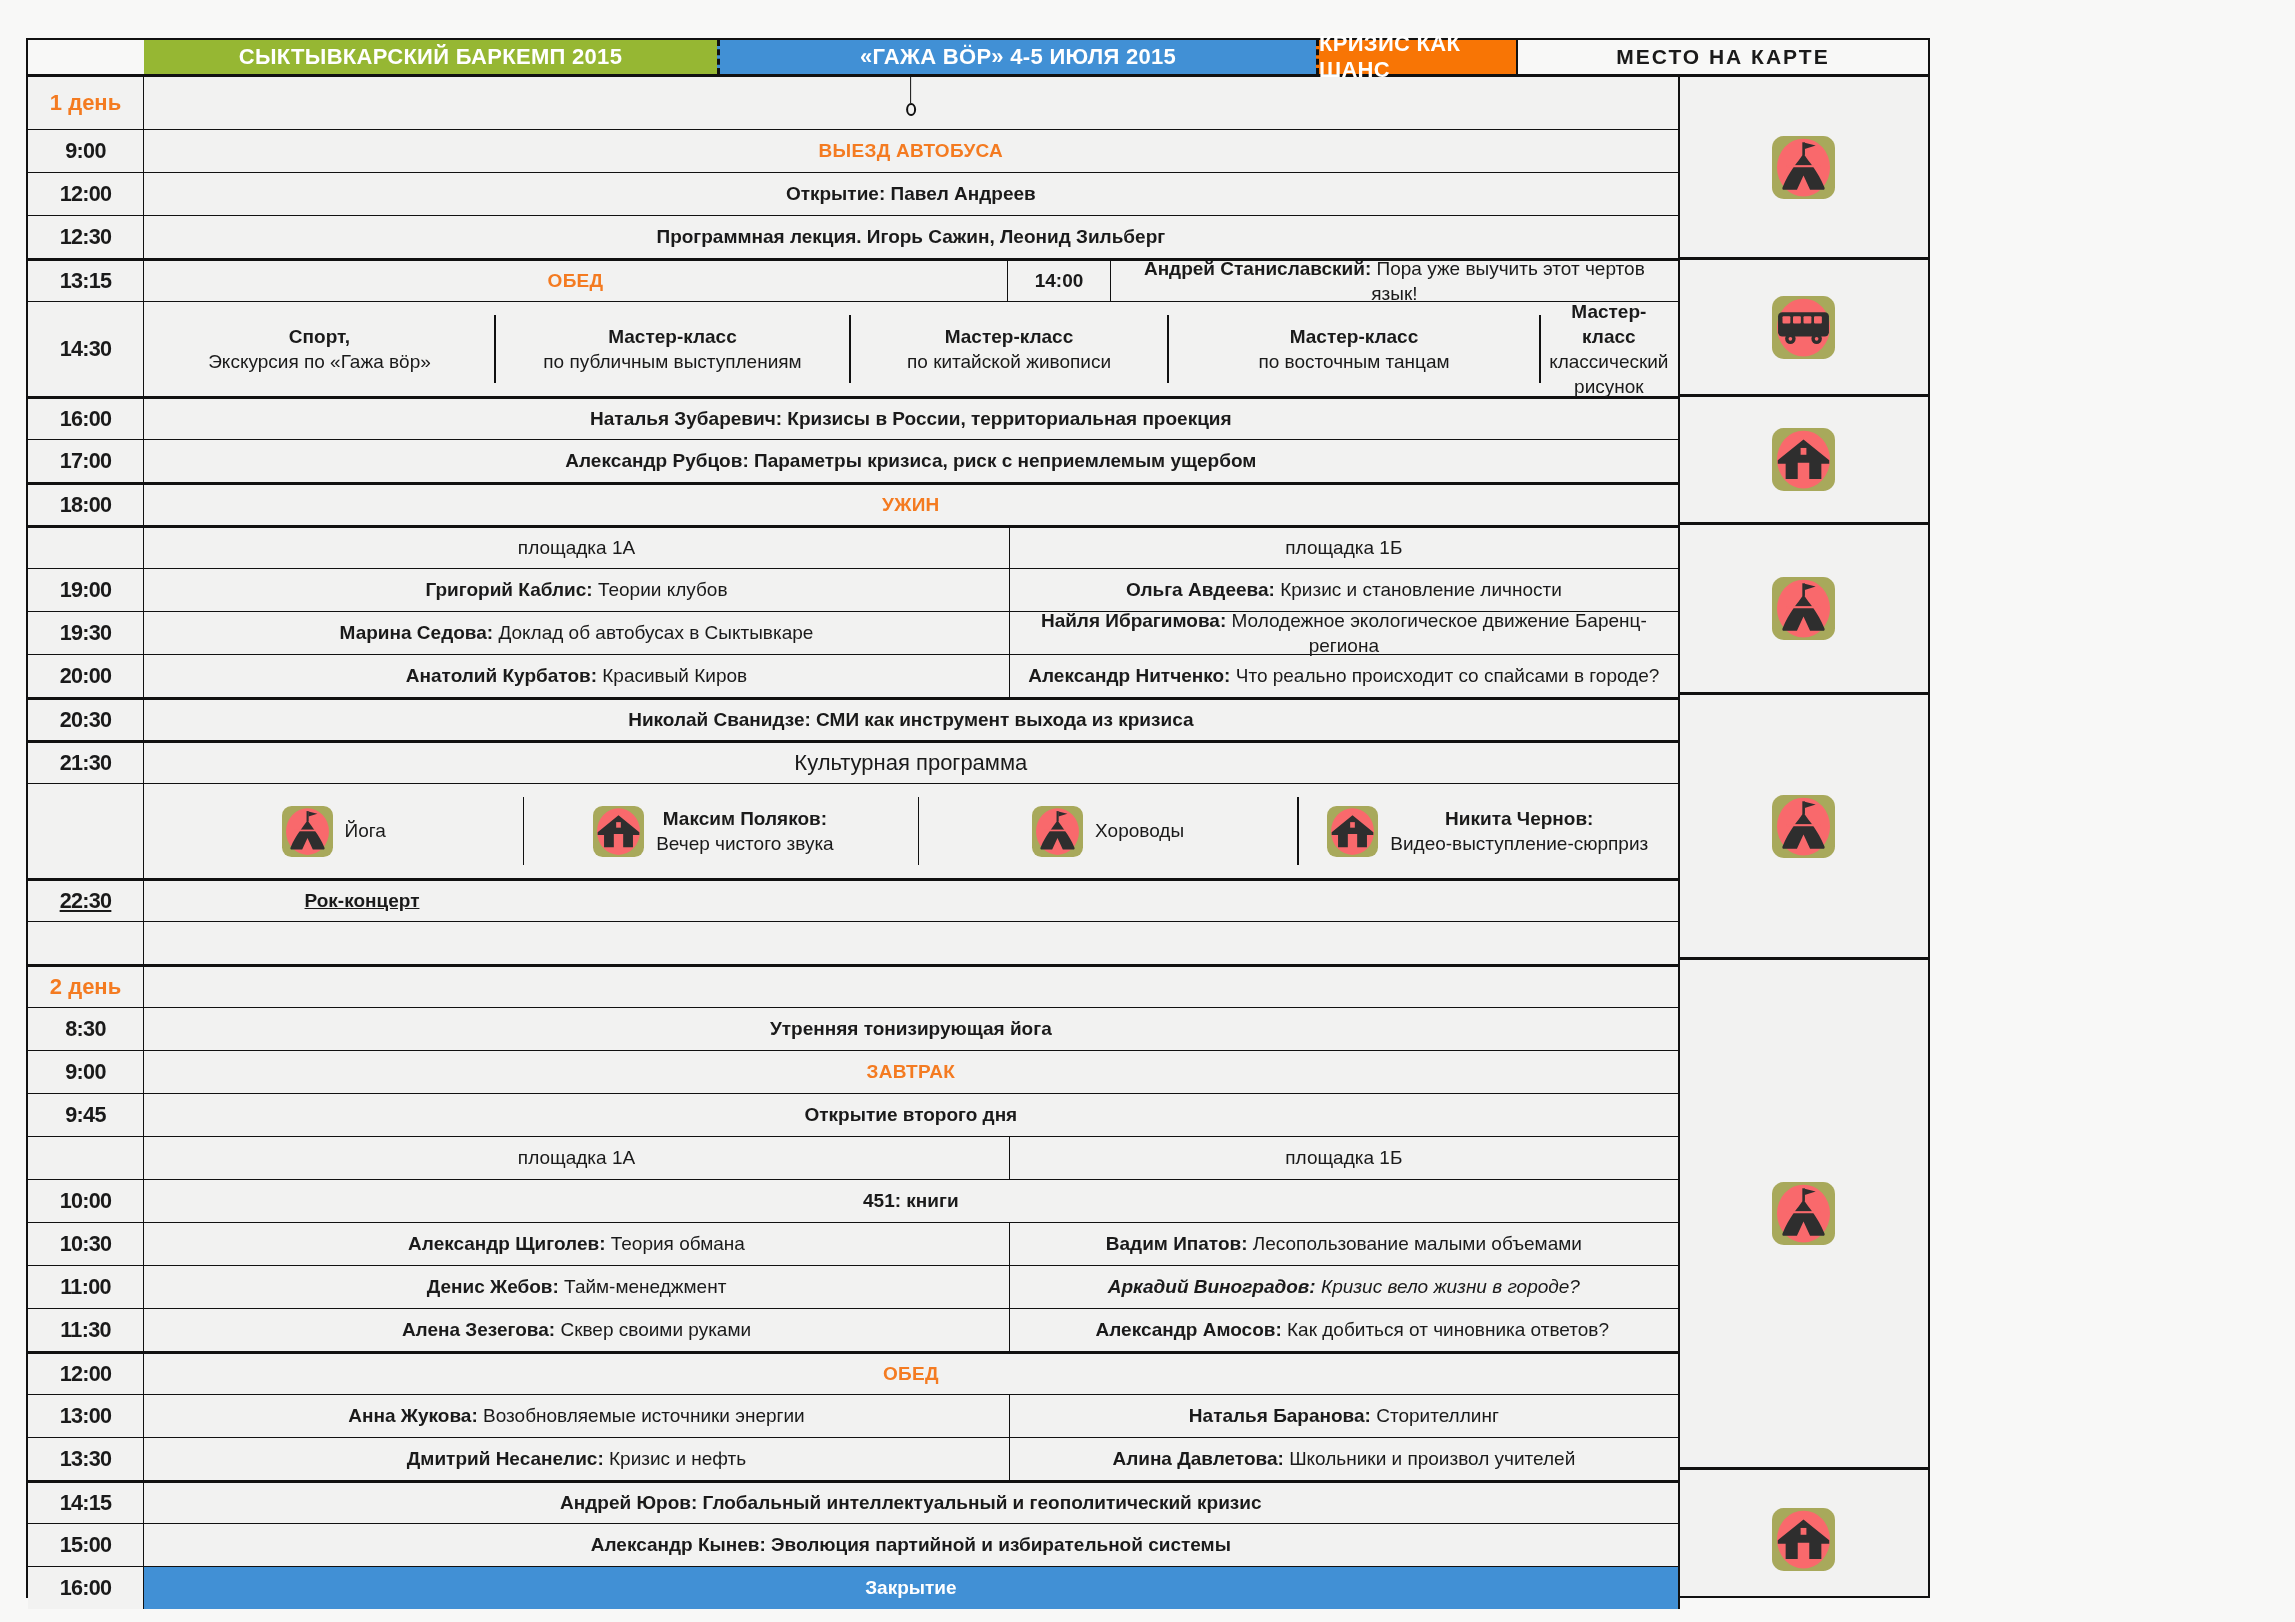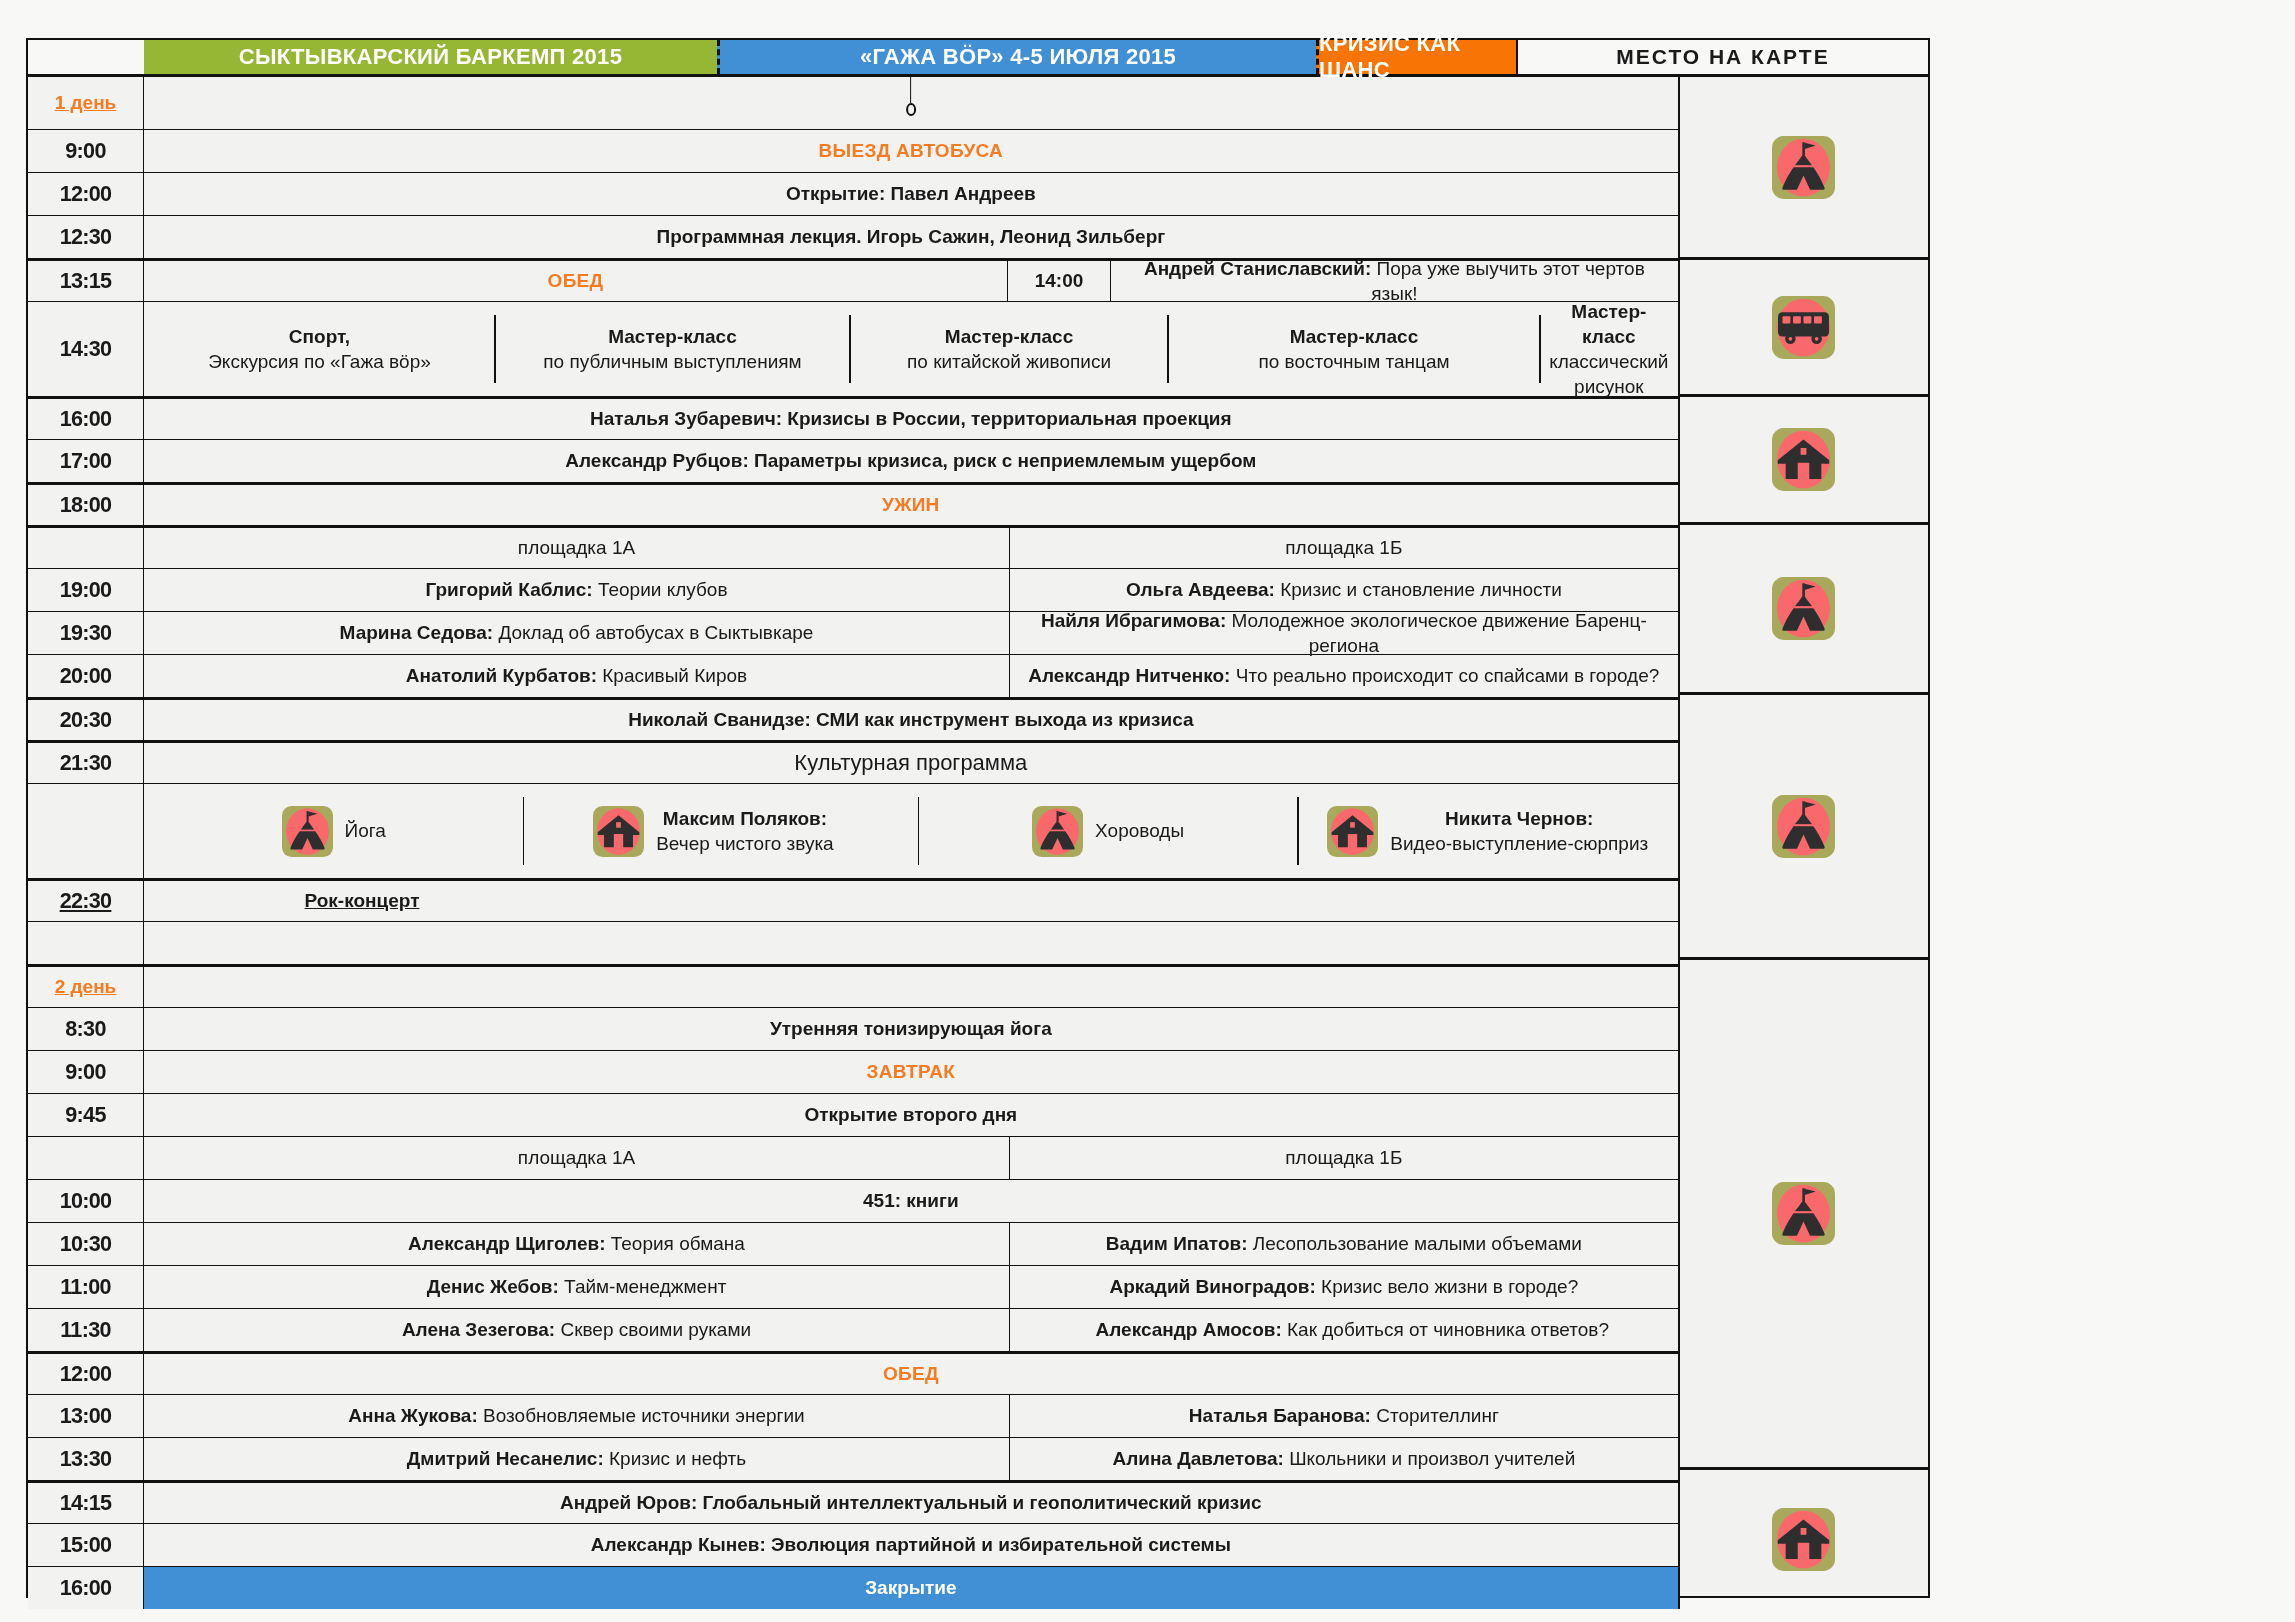--- a/index.html
+++ b/index.html
@@ -29,21 +29,21 @@
          display:flex;align-items:center;justify-content:center;font-weight:700;font-size:21px;letter-spacing:2px;}
   .body{flex:1;display:flex;}
   .main{width:1836px;display:flex;flex-direction:column;}
   .map{width:412px;border-left:2.6px solid var(--border);display:flex;flex-direction:column;}
   .row{display:flex;border-top:1.3px solid var(--border);}
   .row.thick{border-top:3.9px solid var(--border);}
   .row:first-child{border-top:none;}
   .time{width:116px;flex:0 0 116px;border-right:1.3px solid var(--border);
         display:flex;align-items:center;justify-content:center;
         font-weight:700;font-size:21.6px;letter-spacing:-0.7px;background:var(--cell);}
-  .time .day{color:var(--orange);font-size:19px;letter-spacing:0;text-decoration:underline;}
+  .time .day{color:var(--orange);font-size:22px;letter-spacing:0;}
   .cells{flex:1;display:flex;}
   .cell{position:relative;display:flex;align-items:center;justify-content:center;
         gap:11.8px;text-align:center;font-size:19px;line-height:1.32;padding:2.6px 9.2px;}
   .cell .txt{display:flex;flex-direction:column;justify-content:center;}
   .cell .b{font-weight:700;}
   .cell.orange{color:var(--orange);font-weight:700;letter-spacing:0.3px;}
   .cell.white{color:#fff;font-weight:700;}
   .cell.bgblue{background:var(--blue);}
   .cell.big{font-size:22px;}
   .cell.sep-full{border-left:1.3px solid var(--border);}
@@ -498,21 +498,21 @@
         <div class="row" style="height: 43px;">
           <div class="time">
             <span>11:00</span>
           </div>
           <div class="cells">
             <div class="cell" style="width: 865px; flex: 0 0 865px;">
               <div class="txt">
                 <div><span class="b">Денис Жебов:</span><span> Тайм-менеджмент</span></div>
               </div>
             </div>
-            <div class="cell sep-full" style="flex: 1 1 0%;">
+            <div class="cell sep-full" style="flex: 1 1 0%; font-style: italic;">
               <div class="txt">
                 <div><span class="b">Аркадий Виноградов:</span><span> Кризис вело жизни в городе?</span></div>
               </div>
             </div>
           </div>
         </div>
         <div class="row" style="height: 43px;">
           <div class="time">
             <span>11:30</span>
           </div>

